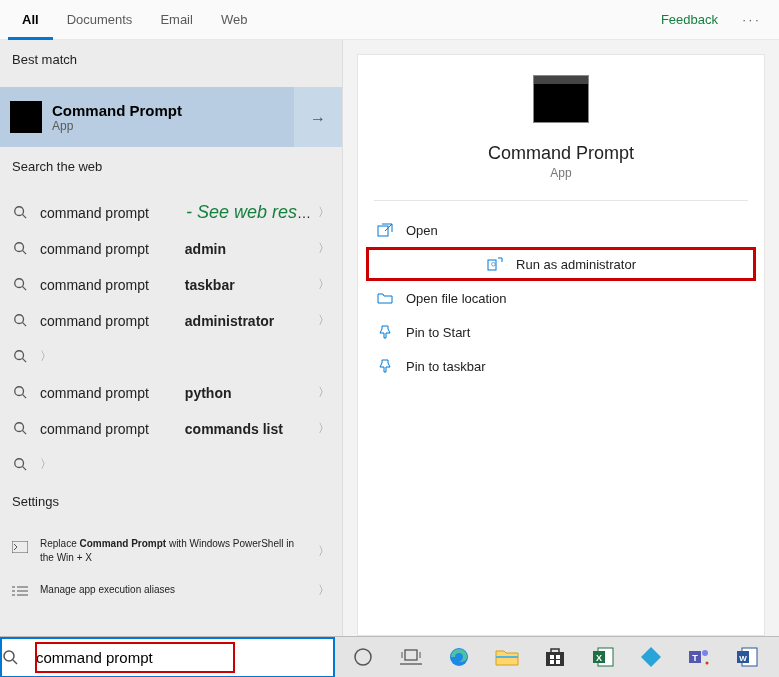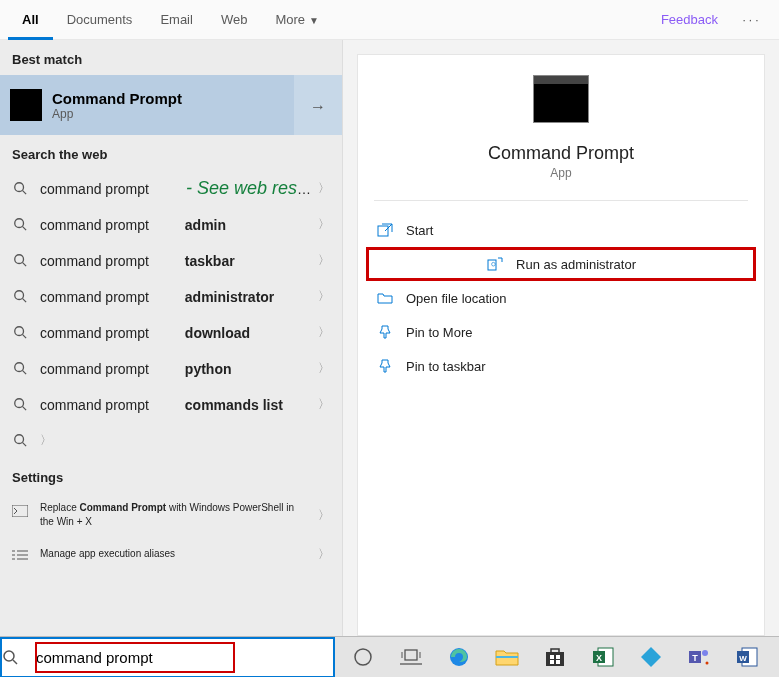--- a/index.html
+++ b/index.html
@@ -4,28 +4,28 @@
 <style>
   * { box-sizing: border-box; margin: 0; padding: 0; font-family: "Segoe UI", Arial, sans-serif; }
   body { width: 779px; height: 677px; background: #f3f3f3; overflow: hidden; position: relative; }
 
   
   .tabs { display: flex; align-items: center; height: 40px; padding: 0 8px; background: #fafafa; border-bottom: 1px solid #e8e8e8; font-size: 13px; color: #5a5a5a; }
   .tab { padding: 0 14px; height: 40px; line-height: 40px; cursor: pointer; border-bottom: 3px solid transparent; }
   .tab.active { color: #000000; border-bottom: 3px solid #0078d4; font-weight: 600; }
   .more .chev { font-size: 10px; margin-left: 4px; }
   .tabs-spacer { flex: 1; }
-  .feedback { padding: 0 14px; font-size: 13px; color: #8b5cf6; }
+  .feedback { padding: 0 14px; font-size: 13px; color: #15803d; }
   .dots { padding: 0 10px; color: #5a5a5a; letter-spacing: 2px; }
 
   .panels { display: flex; width: 100%; height: 596px; }
 
   
   .left { width: 343px; background: #ececec; overflow-y: auto; border-right: 1px solid #ddd; }
-  .section-label { font-size: 13px; font-weight: 700; padding: 12px 12px 8px 12px; color: #222; }
+  .section-label { font-size: 13px; font-weight: 400; padding: 12px 12px 20px 12px; color: #222; }
 
   .best-match { display: flex; align-items: center; background: #b8cde2; height: 60px; position: relative; }
   .bm-icon { width: 32px; height: 32px; background: #000; margin: 0 10px; }
   .bm-text { flex: 1; }
   .bm-title { font-size: 15px; font-weight: 600; color: #000; }
   .bm-sub { font-size: 12px; color: #5a5a5a; }
   .bm-arrow { width: 48px; height: 60px; background: #c7d8e8; display: flex; align-items: center; justify-content: center; color: #555; font-size: 16px; }
 
   .srow { display: flex; align-items: center; height: 36px; padding: 0 12px; cursor: pointer; }
   .sicon { width: 16px; height: 16px; margin-right: 12px; display:flex; align-items:center; justify-content:center; color:#555;}
@@ -62,21 +62,20 @@
   svg { display:block; }
 </style>
 </head>
 <body>
 
 <div class="tabs">
   <div class="tab active">All</div>
   <div class="tab">Documents</div>
   <div class="tab">Email</div>
   <div class="tab">Web</div>
-  <div class="tab more"><span>More</span><span class="chev">▼</span></div>
   <div class="tabs-spacer"></div>
   <div class="feedback">Feedback</div>
   <div class="dots">···</div>
 </div>
 
 <div class="panels">
 
   <div class="left">
     <div class="section-label">Best match</div>
     <div class="best-match">
@@ -131,21 +130,20 @@
           <div class="stext"><span>command prompt </span><b>administrator</b><span class="hint"></span></div>
           <div class="schev">〉</div>
         </div>
         <div class="srow">
           <div class="sicon">
             <svg width="14" height="14" viewBox="0 0 16 16">
               <circle cx="7" cy="7" r="5" fill="none" stroke="#555" stroke-width="1.5"></circle>
               <line x1="11" y1="11" x2="15" y2="15" stroke="#555" stroke-width="1.5"></line>
             </svg>
           </div>
-          <div class="stext"><span>command prompt </span><b>download</b><span class="hint"></span></div>
           <div class="schev">〉</div>
         </div>
         <div class="srow">
           <div class="sicon">
             <svg width="14" height="14" viewBox="0 0 16 16">
               <circle cx="7" cy="7" r="5" fill="none" stroke="#555" stroke-width="1.5"></circle>
               <line x1="11" y1="11" x2="15" y2="15" stroke="#555" stroke-width="1.5"></line>
             </svg>
           </div>
           <div class="stext"><span>command prompt </span><b>python</b><span class="hint"></span></div>
@@ -208,21 +206,21 @@
     <div class="divider"></div>
     <div class="actions">
       <div class="arow">
         <div class="aicon">
             <svg width="16" height="14" viewBox="0 0 16 14">
               <rect x="1" y="3" width="10" height="10" fill="none" stroke="#0078d4"></rect>
               <path d="M5 1 L15 1 L15 9" fill="none" stroke="#0078d4"></path>
               <path d="M15 1 L8 8" stroke="#0078d4" fill="none"></path>
             </svg>
           </div>
-        <span>Start</span>
+        <span>Open</span>
       </div>
       <div class="arow highlight">
         <div class="aicon">
             <svg width="16" height="14" viewBox="0 0 16 14">
               <rect x="1" y="3" width="8" height="10" fill="none" stroke="#0078d4"></rect>
               <path d="M11 1 L15 1 L15 5" fill="none" stroke="#0078d4"></path>
               <path d="M11 7 a3 3 0 1 0 6 0 a3 3 0 1 0 -6 0" fill="none" stroke="#0078d4" transform="translate(-2,3) scale(0.6)"></path>
             </svg>
           </div>
         <span>Run as administrator</span>
@@ -234,21 +232,21 @@
             </svg>
           </div>
         <span>Open file location</span>
       </div>
       <div class="arow">
         <div class="aicon">
             <svg width="14" height="14" viewBox="0 0 14 14">
               <path d="M4 1 L10 1 L10 4 L12 8 L8 8 L8 13 L6 13 L6 8 L2 8 L4 4 Z" fill="none" stroke="#0078d4"></path>
             </svg>
           </div>
-        <span>Pin to More</span>
+        <span>Pin to Start</span>
       </div>
       <div class="arow">
         <div class="aicon">
             <svg width="14" height="14" viewBox="0 0 14 14">
               <path d="M4 1 L10 1 L10 4 L12 8 L8 8 L8 13 L6 13 L6 8 L2 8 L4 4 Z" fill="none" stroke="#0078d4"></path>
             </svg>
           </div>
         <span>Pin to taskbar</span>
       </div>
     </div>

